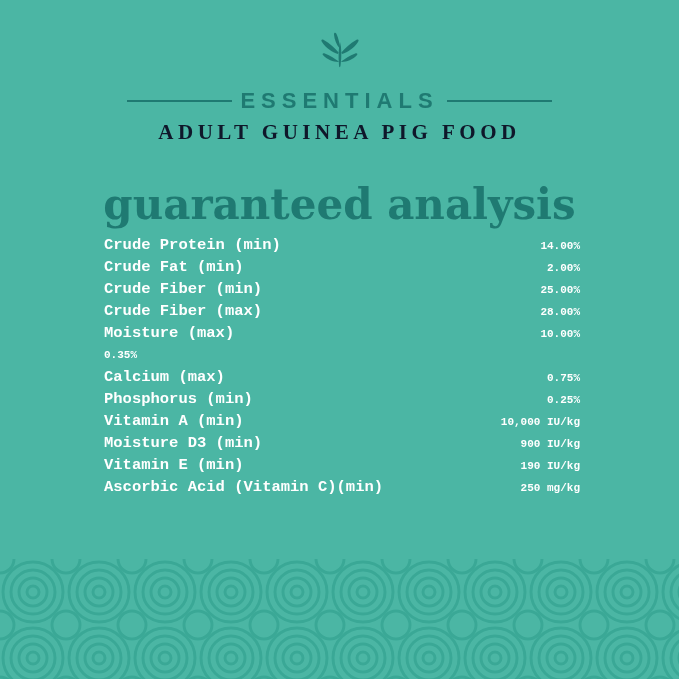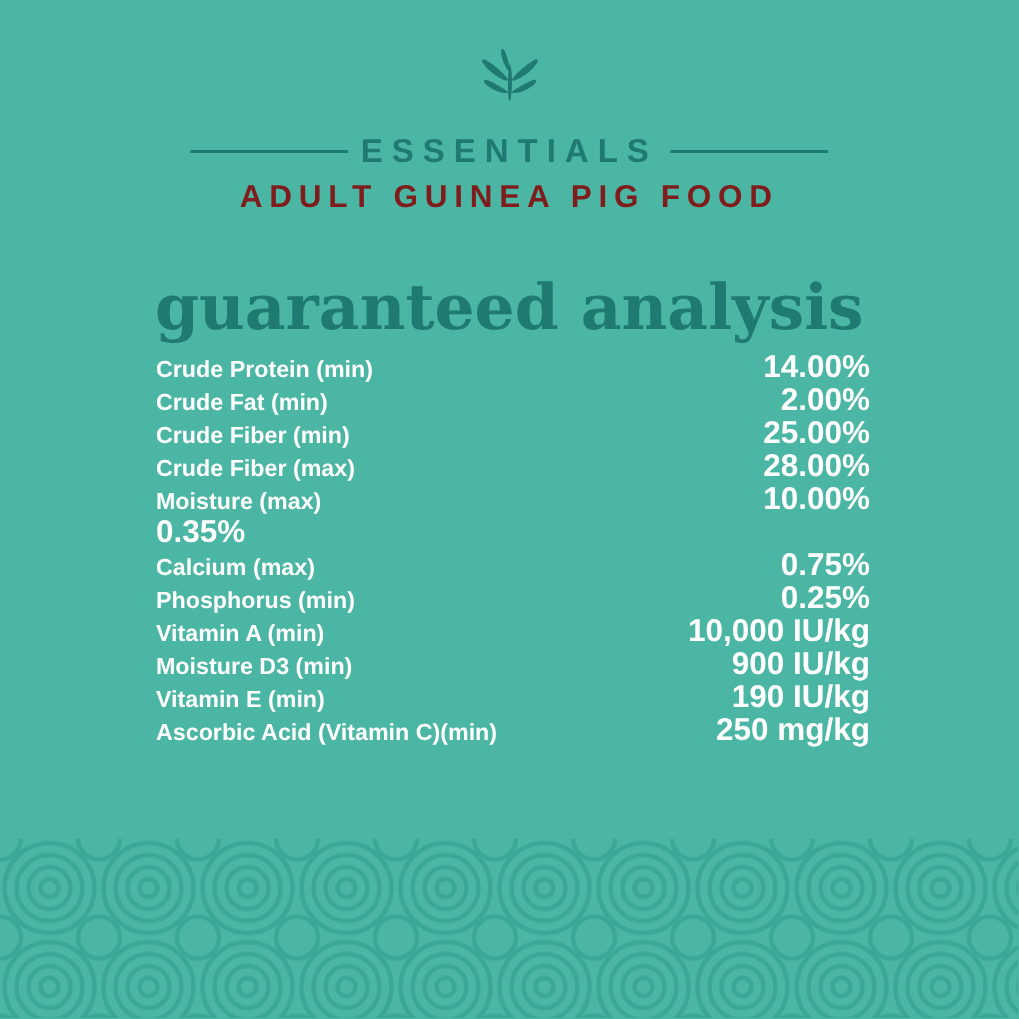--- a/index.html
+++ b/index.html
@@ -67,25 +67,26 @@
     line-height: 1;
     white-space: nowrap;
   }
 
   .subtitle {
     position: absolute;
     top: 120px;
     left: 0;
     width: 679px;
     text-align: center;
-    color: #7f1d1d;
+    color: #0f172a;
     font-size: 21px;
     font-weight: bold;
     letter-spacing: 4.5px;
     white-space: nowrap;
+    font-family: Liberation Serif, serif;
   }
 
   .headline {
     position: absolute;
     top: 156px;
     left: 0;
     width: 679px;
     text-align: center;
     color: #1f7a72;
     font-family: "DejaVu Serif", serif;
@@ -94,37 +95,38 @@
     letter-spacing: 0px;
     margin-top: 24px;
   }
 
   
   .table {
     position: absolute;
     top: 234px;
     left: 104px;
     width: 476px;
+    font-family: Liberation Mono, monospace;
   }
   .row {
     display: flex;
     justify-content: space-between;
     align-items: baseline;
     height: 22px;
     line-height: 22px;
   }
   .nutrient {
     color: #ffffff;
     font-size: 15.5px;
     font-weight: bold;
     white-space: nowrap;
   }
   .amount {
     color: #ffffff;
-    font-size: 21px;
+    font-size: 11px;
     font-weight: bold;
     white-space: nowrap;
     text-align: right;
   }
 </style>
 </head>
 <body>
 
 <div class="page">
 

